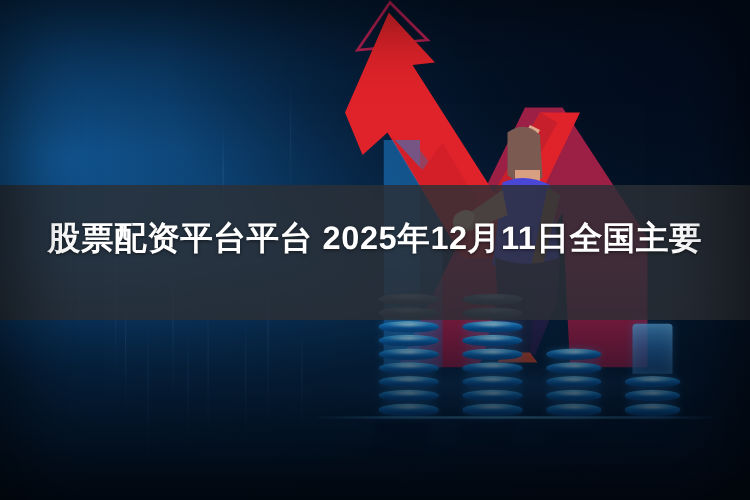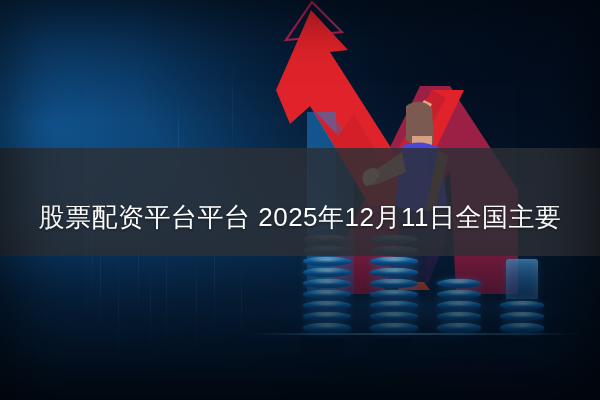--- a/index.html
+++ b/index.html
@@ -84,25 +84,25 @@
     box-shadow:inset 0 0 10px rgba(160,225,255,.28), 0 0 8px rgba(50,150,230,.30);
     margin-bottom:2px;
   }
   
   .band{
     position:absolute;left:0;right:0;top:148px;height:108px;
     background:rgba(44,48,54,0.82);
   }
   .title{
     position:absolute;left:0;right:0;top:148px;height:85px;
-    display:flex;flex-direction:column;align-items:center;justify-content:flex-end;
+    display:flex;flex-direction:column;align-items:center;justify-content:center;
     gap:5px;
     color:#ffffff;
     font-size:26px;
-    font-weight:normal;
+    font-weight:bold;
     letter-spacing:.5px;
     line-height:1.14;
     text-shadow:0 1px 3px rgba(0,0,0,.55);
     white-space:nowrap;
   }
 </style>
 </head>
 <body>
 
 <div id="stage">

